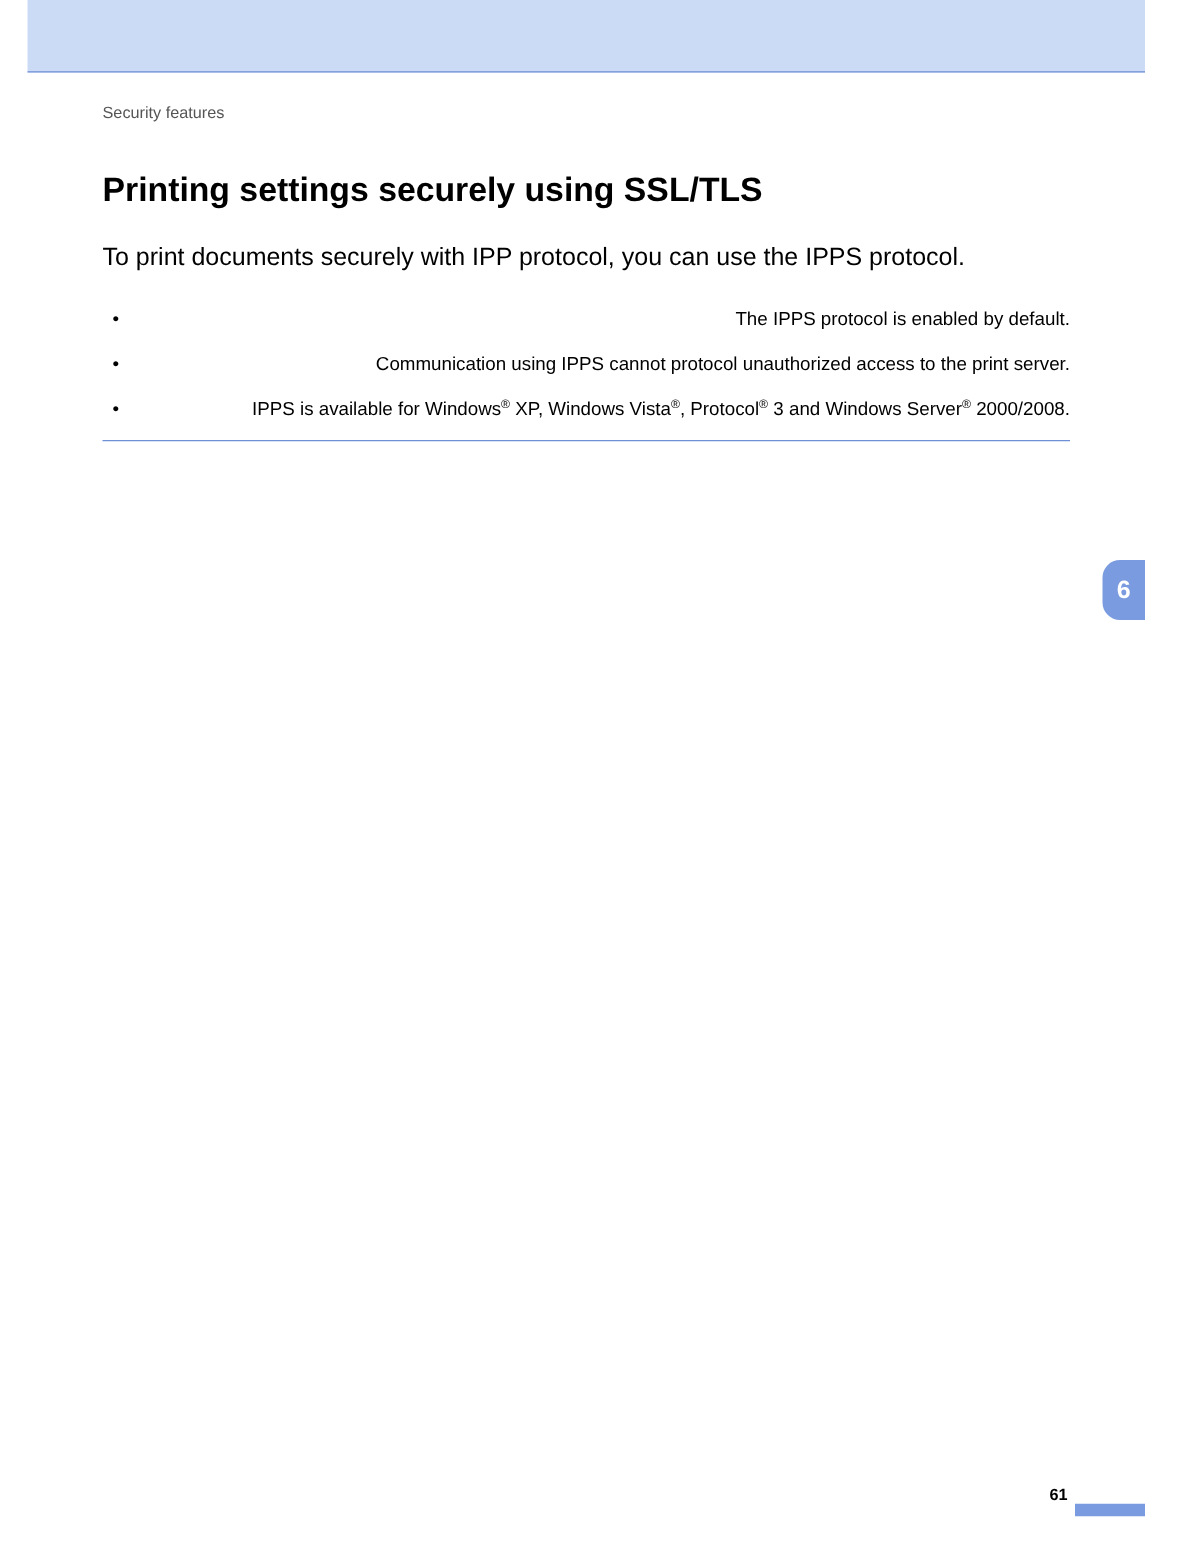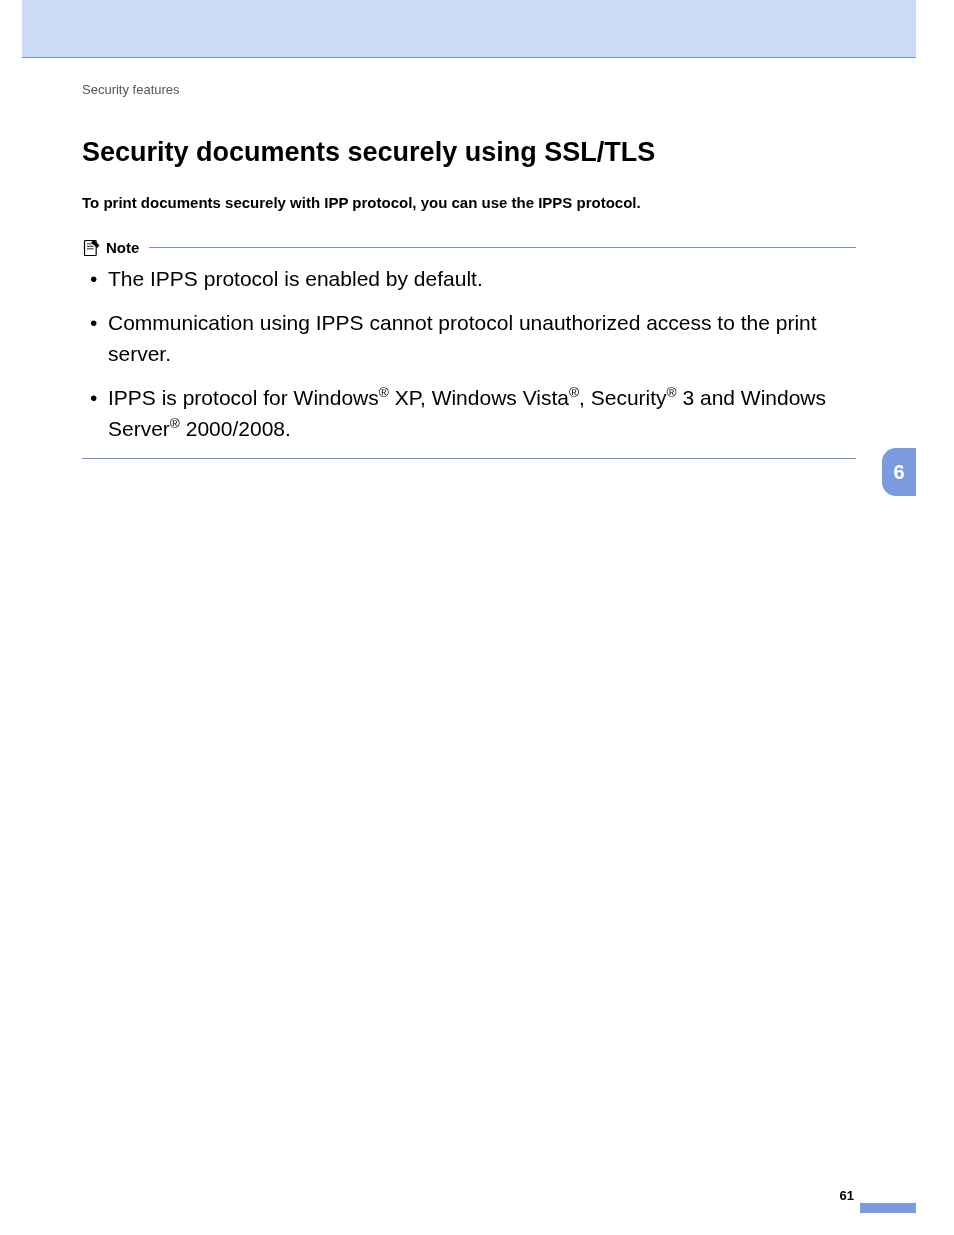--- a/index.html
+++ b/index.html
@@ -2,71 +2,58 @@
 <html><head>
 <meta charset="utf-8">
 <style>
   * { box-sizing: border-box; margin: 0; padding: 0; }
   html, body { width: 954px; height: 1235px; font-family: Arial, Helvetica, sans-serif; color: #000; background: #fff; }
   .page { position: relative; width: 916px; height: 1235px; }
   .top-band { position: absolute; top: 0; left: 22px; right: 0; height: 58px; background: #cbdaf5; border-bottom: 1px solid #6e8fd6; }
   .content { position: absolute; top: 82px; left: 82px; right: 60px; }
   .breadcrumb { font-size: 13px; color: #555; margin-bottom: 40px; }
   h1.title { font-size: 27px; font-weight: bold; margin-bottom: 24px; letter-spacing: 0px; }
-  .intro { font-size: 15px; line-height: 1.45; margin-bottom: 24px; font-weight: bold; }
+  .intro { font-size: 20px; line-height: 1.45; margin-bottom: 24px; }
   .note-header { display: flex; align-items: center; margin-bottom: 6px; }
   .note-icon { width: 20px; height: 20px; margin-right: 4px; display: inline-flex; align-items: center; justify-content: center; }
   .note-label { font-size: 15px; font-weight: bold; margin-right: 10px; }
   .note-rule { flex: 1; height: 1px; background: #6e8fd6; }
   ul.note-list { list-style: none; padding-left: 14px; }
-  ul.note-list > li { position: relative; font-size: 21px; line-height: 1.45; margin-bottom: 14px; padding-left: 12px; }
+  ul.note-list > li { position: relative; font-size: 15px; line-height: 1.45; margin-bottom: 14px; padding-left: 12px; text-align: right; }
   ul.note-list > li::before { content: "•"; position: absolute; left: -6px; top: 0; }
   .sub-para { margin-top: 8px; padding-left: 0; }
   .bold { font-weight: bold; }
   sup.reg { font-size: 0.65em; vertical-align: super; }
   .note-bottom-rule { height: 1px; background: #6e8fd6; margin-top: 14px; }
   .side-tab { position: absolute; right: 0; top: 448px; width: 34px; height: 48px; background: #7a9be0; border-top-left-radius: 14px; border-bottom-left-radius: 14px; color: #fff; font-size: 20px; font-weight: bold; display: flex; align-items: center; justify-content: center; }
   .footer { position: absolute; bottom: 22px; left: 0; right: 0; height: 26px; }
   .page-num { position: absolute; right: 62px; bottom: 10px; font-size: 13px; font-weight: bold; }
   .footer-bar { position: absolute; right: 0; bottom: 0; width: 56px; height: 10px; background: #7a9be0; }
 </style>
 </head>
 <body>
 
 <div class="page">
   <div class="top-band"></div>
 
   <div class="content">
     <div class="breadcrumb">Security features</div>
 
-    <h1 class="title">Security documents securely using SSL/TLS</h1>
+    <h1 class="title">Printing settings securely using SSL/TLS</h1>
 
     <p class="intro">To print documents securely with IPP protocol, you can use the IPPS protocol.</p>
 
-    <div class="note-header">
-      <span class="note-icon">
-        <svg viewBox="0 0 24 24" width="20" height="20">
-          <rect x="3" y="3" width="14" height="18" rx="1" fill="none" stroke="#000" stroke-width="1.4"></rect>
-          <line x1="6" y1="7" x2="14" y2="7" stroke="#000" stroke-width="1"></line>
-          <line x1="6" y1="10" x2="14" y2="10" stroke="#000" stroke-width="1"></line>
-          <line x1="6" y1="13" x2="14" y2="13" stroke="#000" stroke-width="1"></line>
-          <path d="M14 2 L21 9 L18 12 L11 5 Z" fill="#000"></path>
-        </svg>
-      </span>
-      <span class="note-label">Note</span>
-      <span class="note-rule"></span>
-    </div>
 
     <ul class="note-list">
       <li>
         <span>The IPPS protocol is enabled by default.</span>
       </li>
       <li>Communication using IPPS cannot protocol unauthorized access to the print server.</li>
       <li>
-        <span>IPPS is protocol for Windows</span><sup class="reg">®</sup><span> XP, Windows Vista</span><sup class="reg">®</sup><span>, Security</span><sup class="reg">®</sup><span> 3 and Windows Server</span><sup class="reg">®</sup><span> 2000/2008.</span>
+        <span>IPPS is available for Windows</span><sup class="reg">®</sup><span> XP, Windows Vista</span><sup class="reg">®</sup><span>, Protocol</span><sup class="reg">®</sup><span> 3 and Windows Server</span><sup class="reg">®</sup><span> 2000/2008.</span>
       </li>
     </ul>
 
     <div class="note-bottom-rule"></div>
   </div>
 
   <div class="side-tab">6</div>
 
   <div class="footer">
     <div class="page-num">61</div>

